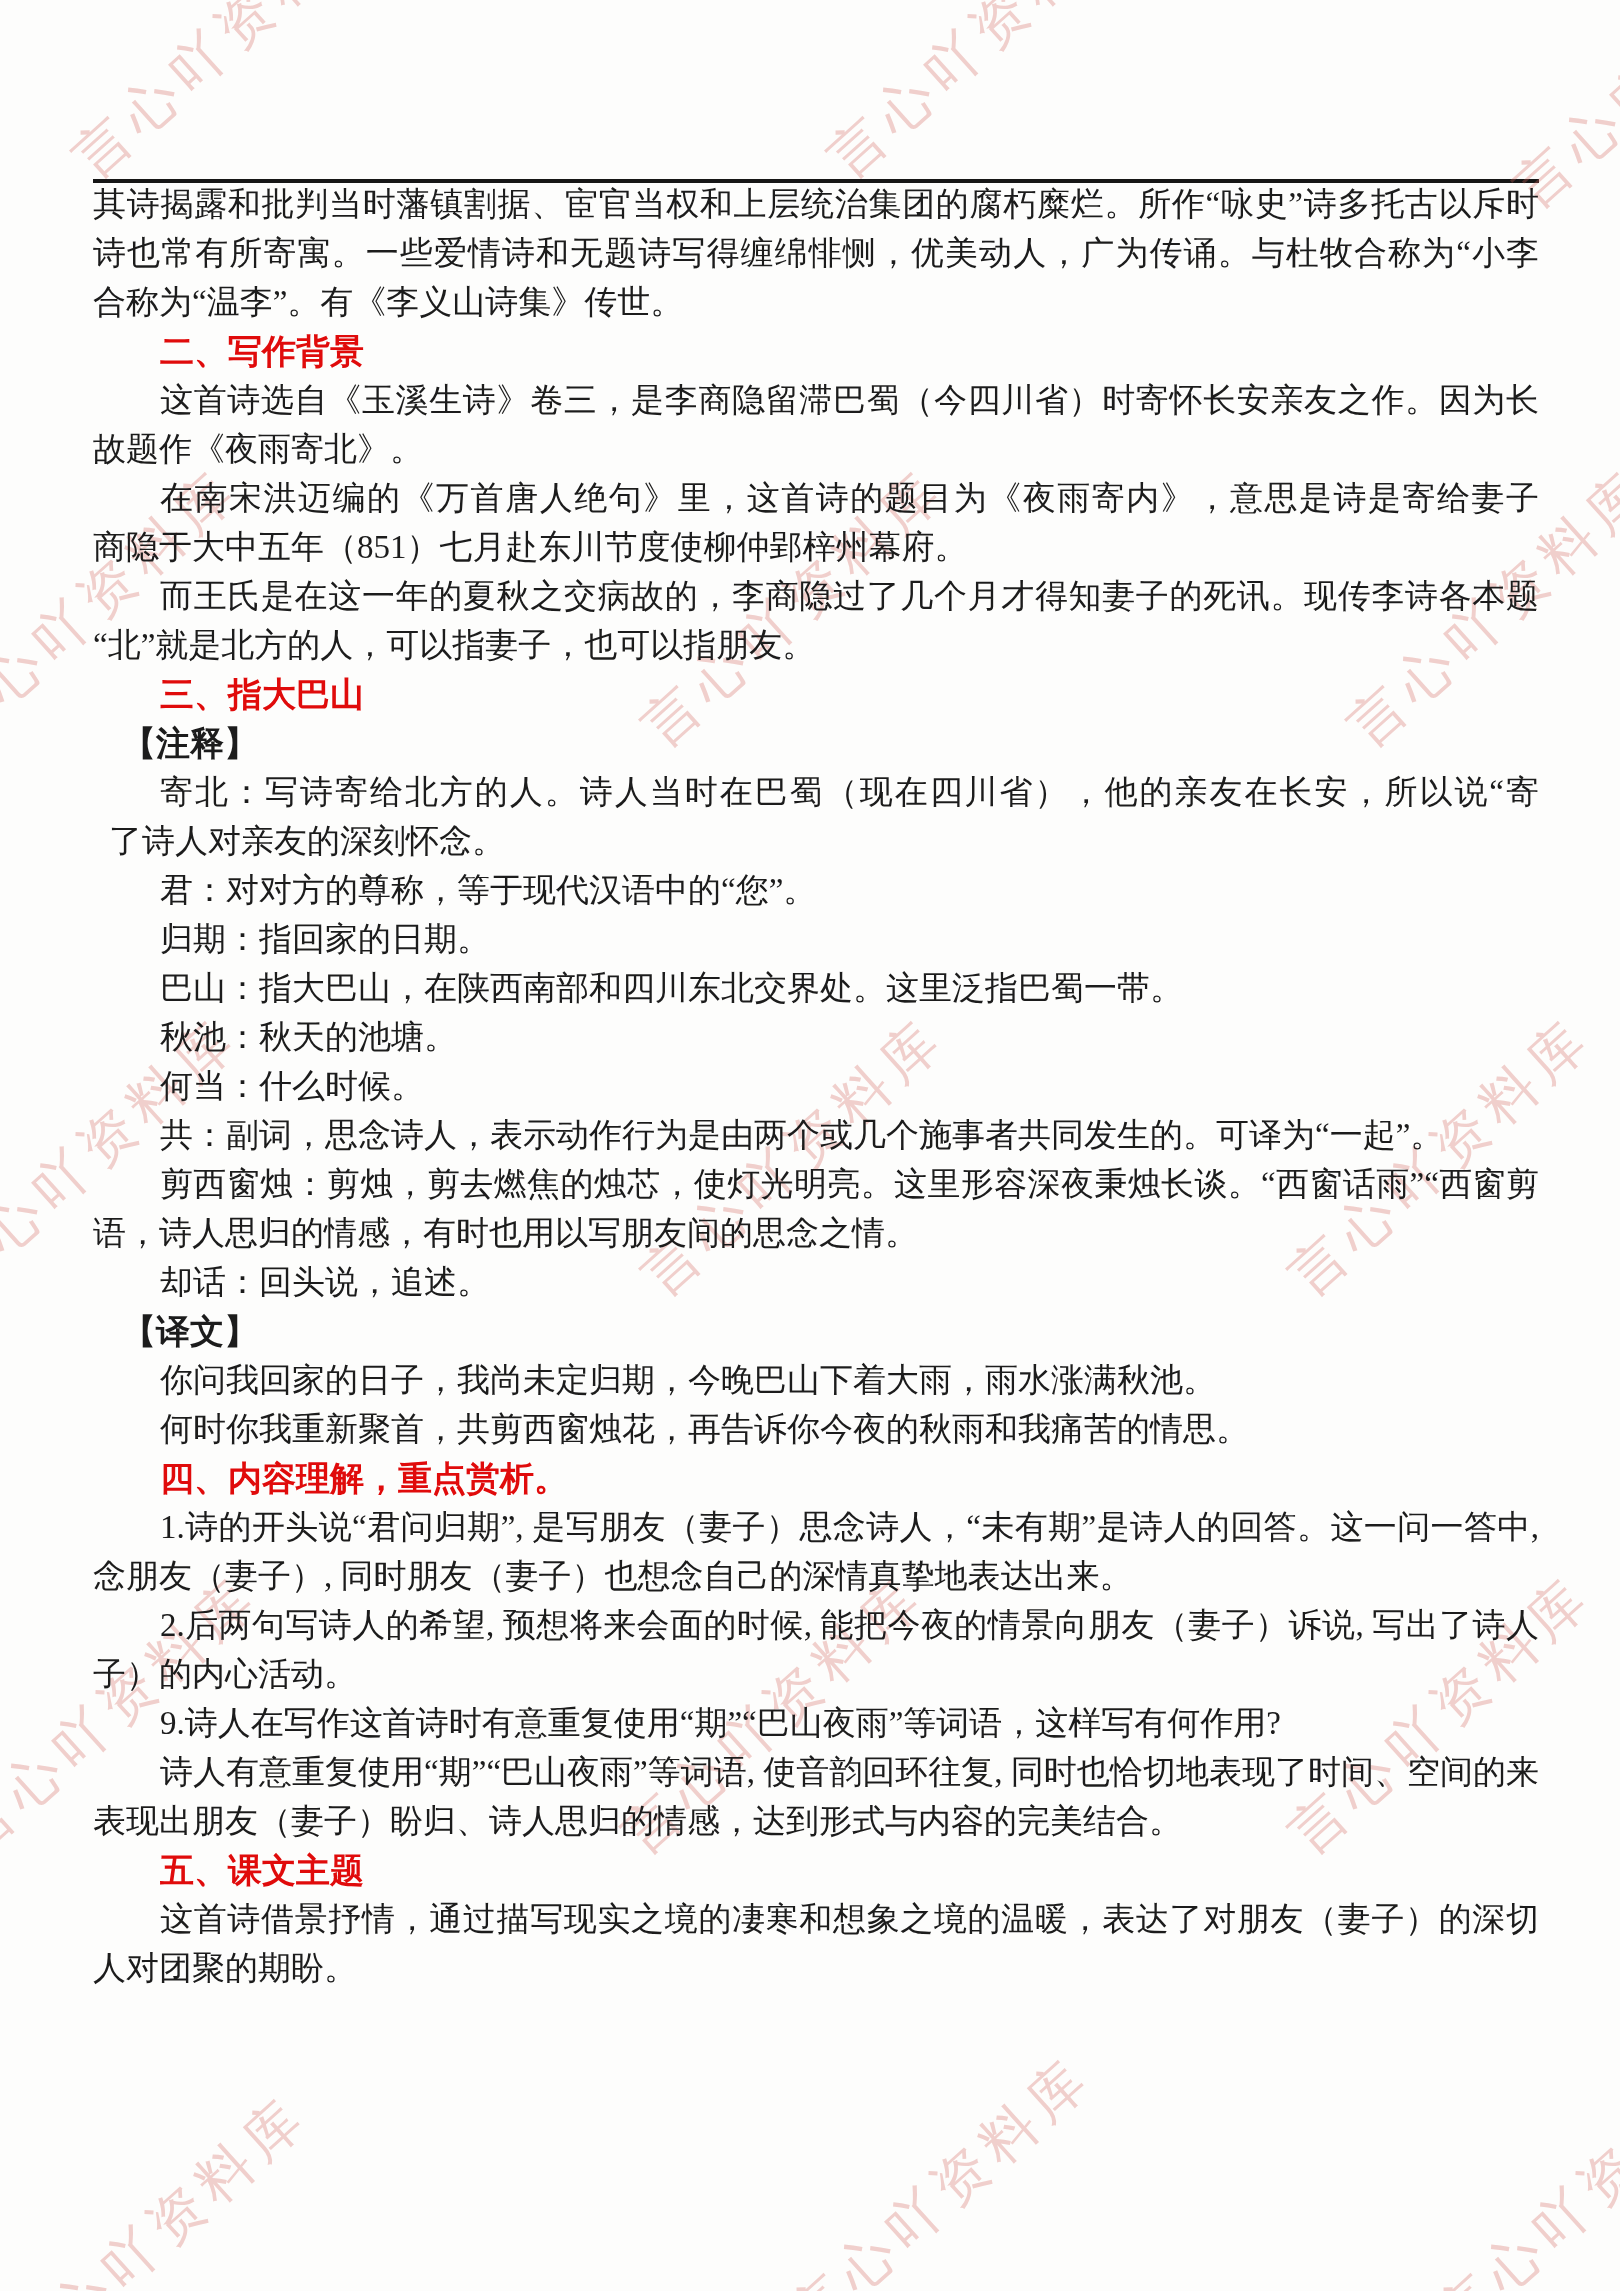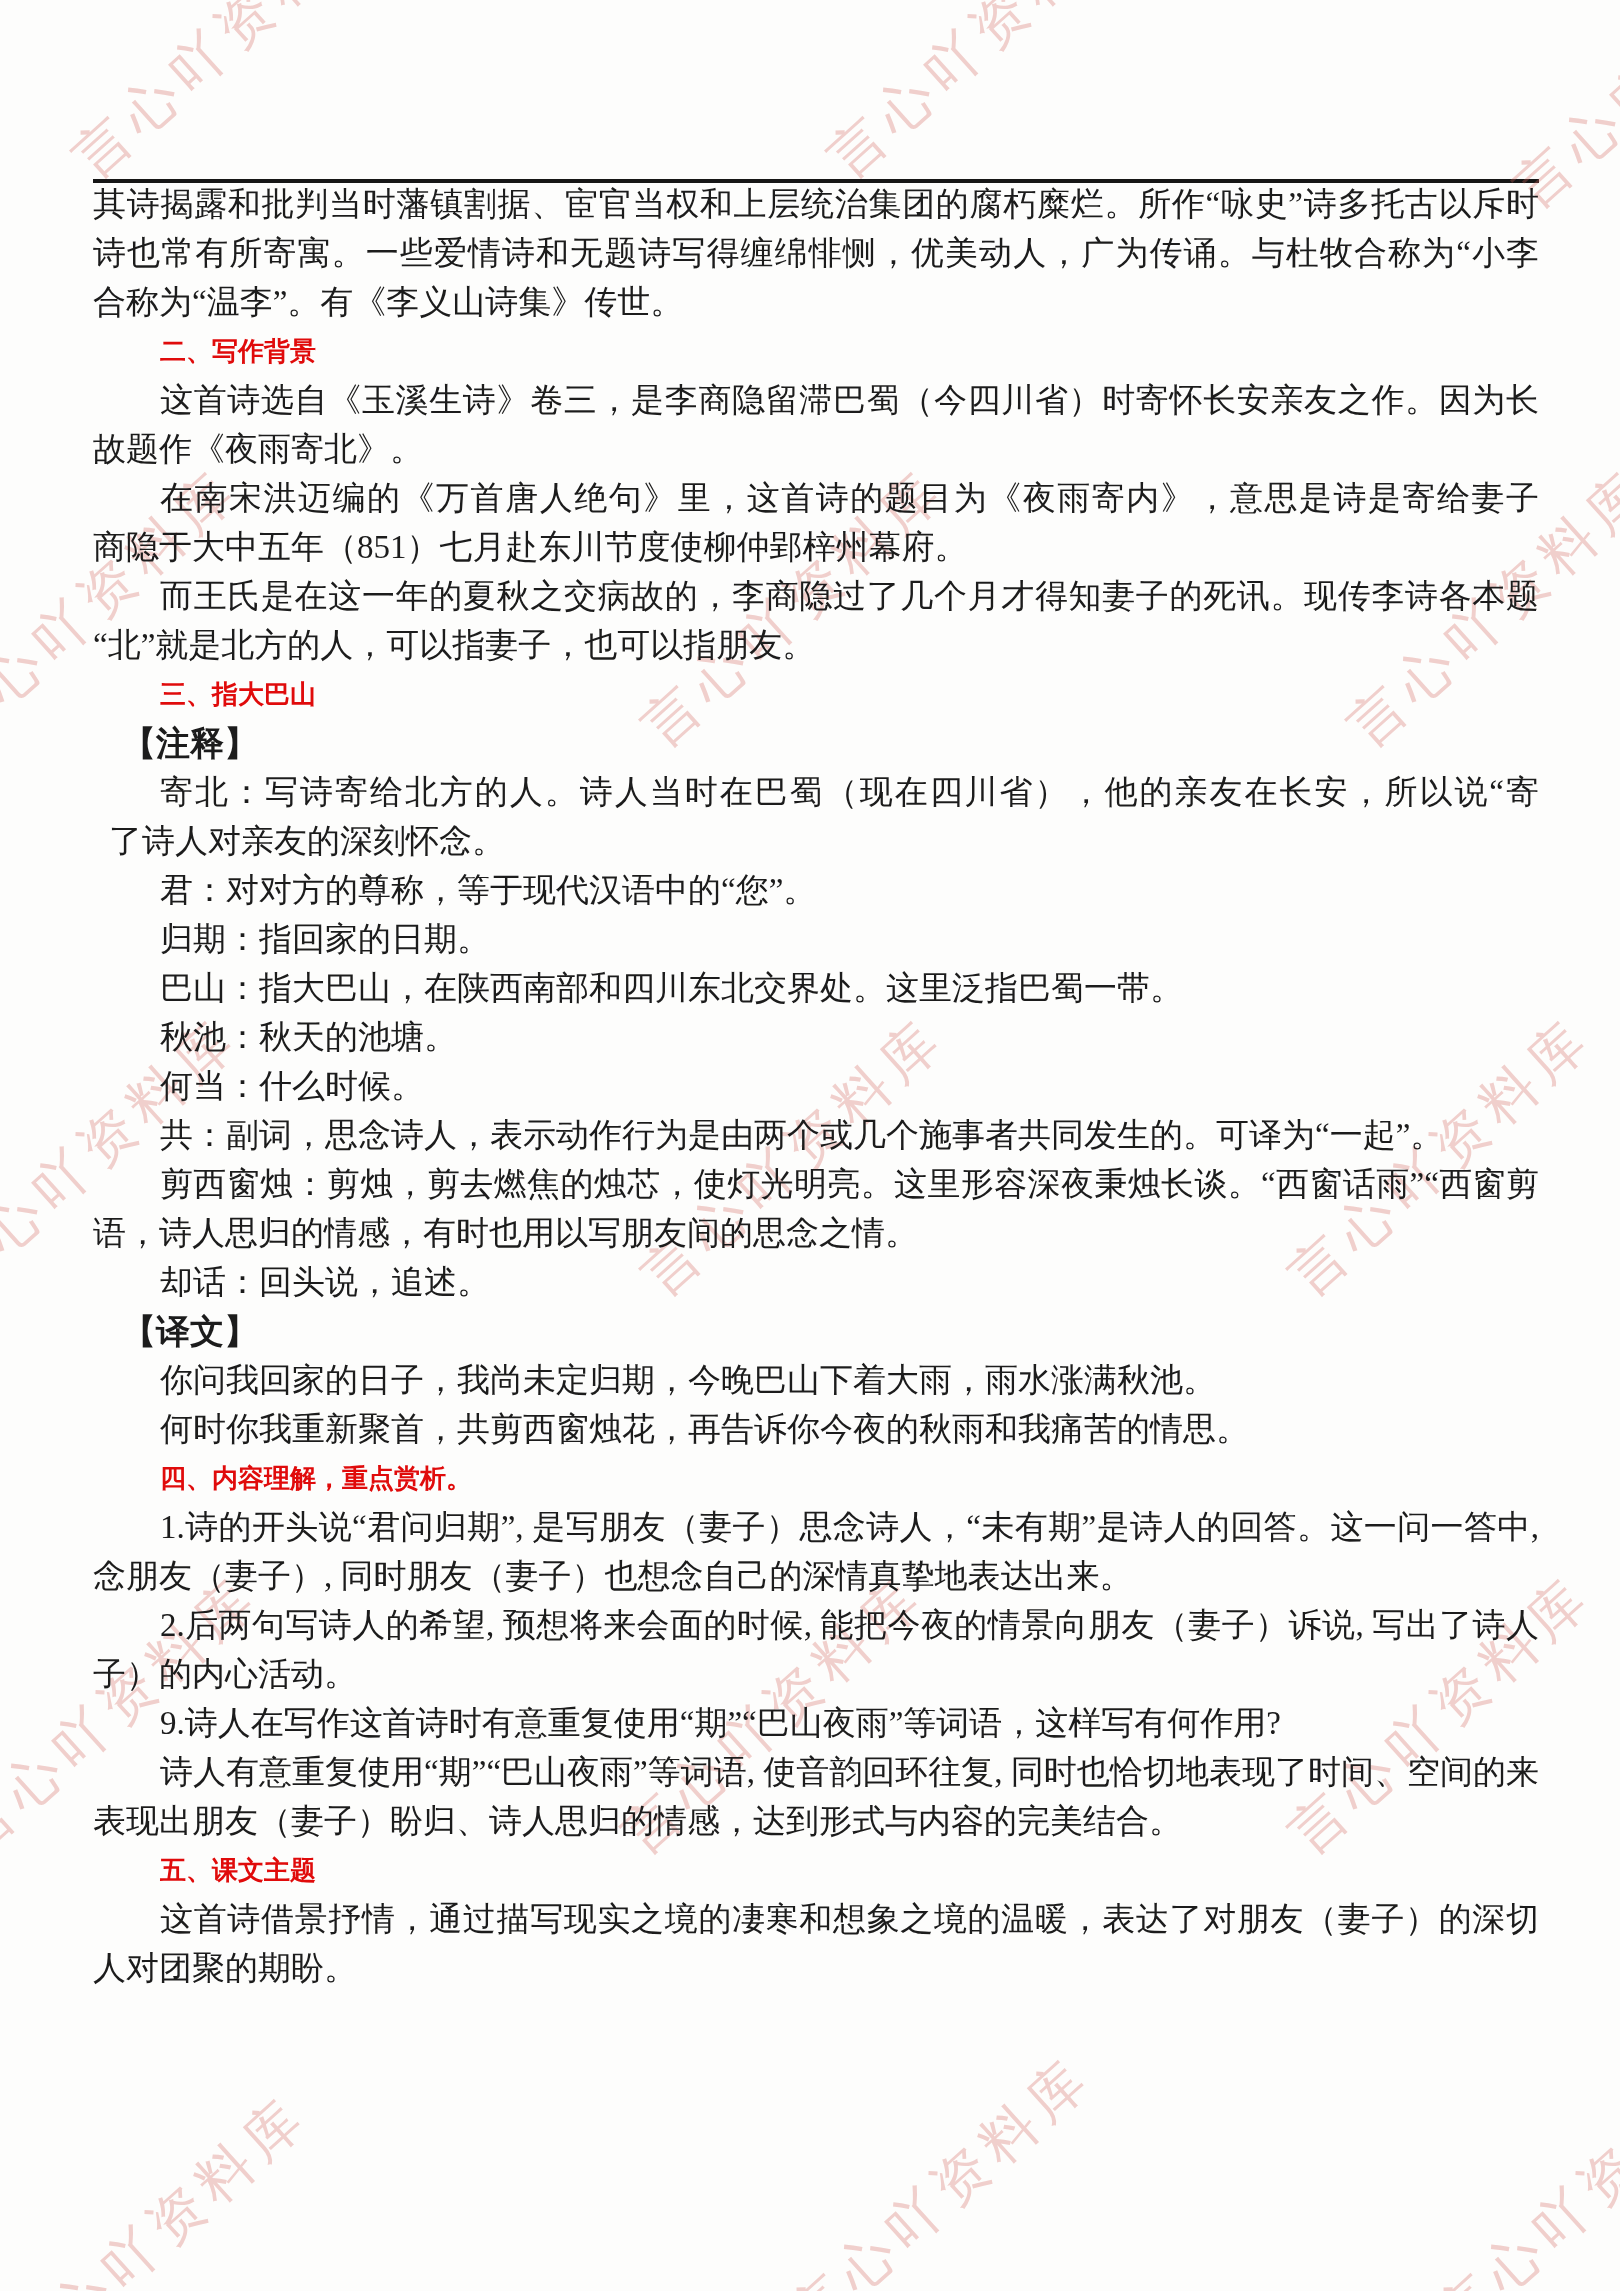--- a/index.html
+++ b/index.html
@@ -38,21 +38,21 @@
     white-space:normal;
     text-align:justify;
     text-align-last:justify;
     overflow:hidden;
   }
   .line.ind2{padding-left:67px;}
   .line.ind1{padding-left:29px;}
   .line.h{
     color:var(--red,#e00b0b);
     font-weight:bold;
-    font-size:26px;
+    font-size:34px;
   }
   .line.b{
     font-weight:bold;
     font-size:34px;
   }
   .wm-layer{
     position:absolute;left:0;top:0;width:100%;height:100%;
     z-index:1;pointer-events:none;
   }
   .wm{

